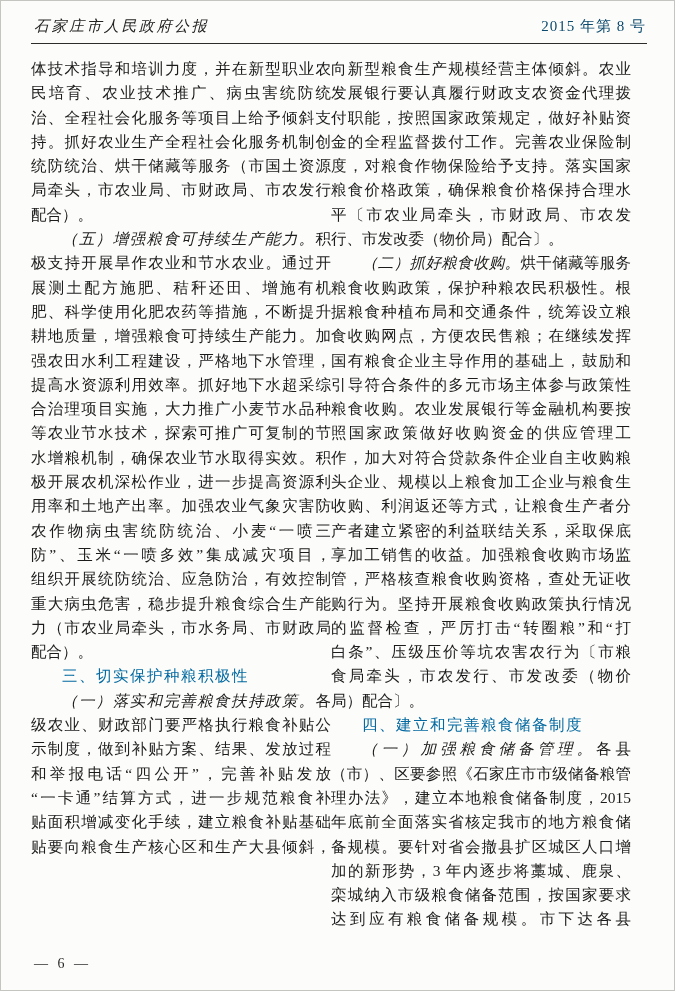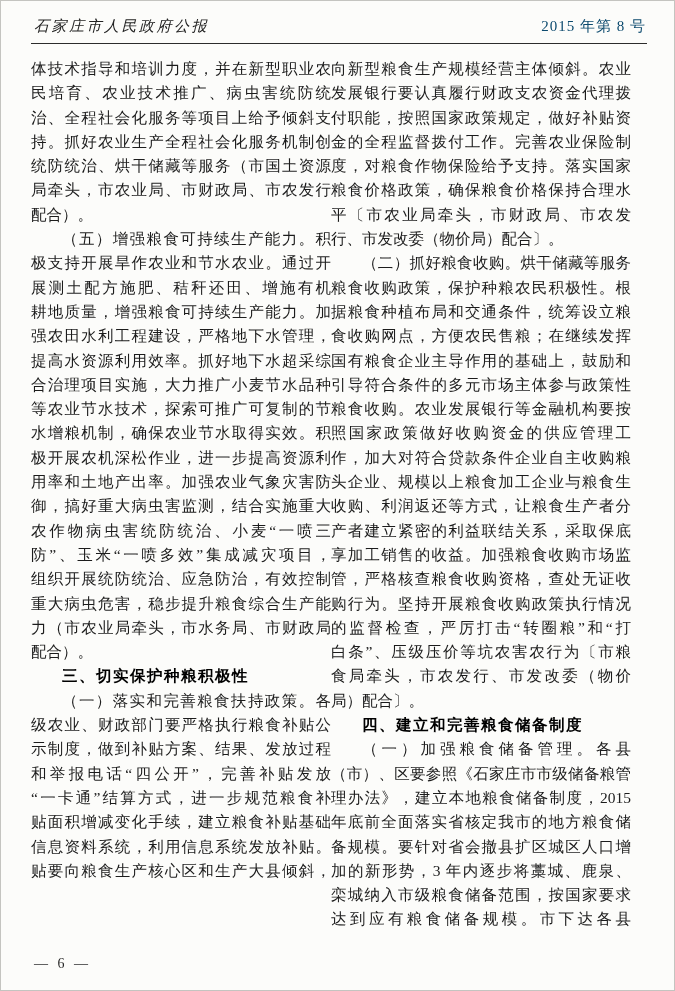--- a/index.html
+++ b/index.html
@@ -48,25 +48,25 @@
     text-align-last:justify;
     white-space:nowrap;
     overflow:hidden;
   }
   .line.end, .line.heading {
     text-align-last:left;
   }
   .line.indent { padding-left:2em; }
   .line.heading {
     font-family:"Liberation Sans","DejaVu Sans",sans-serif;
-    font-weight:700;
+    font-weight:400;
     letter-spacing:1.5px;
-    color:#000000;
+    color:#0369a1;
   }
-  .kai { }
+  .kai { font-style:italic; }
   .page-footer {
     position:absolute;
     left:33px; bottom:18px;
     font-size:14px;
     letter-spacing:3px;
     color:#2a2a2a;
   }
 </style>
 </head>
 <body>
@@ -82,43 +82,42 @@
         <div class="line body"><span>体技术指导和培训力度，并在新型职业农</span></div>
         <div class="line body"><span>民培育、农业技术推广、病虫害统防统</span></div>
         <div class="line body"><span>治、全程社会化服务等项目上给予倾斜支</span></div>
         <div class="line body"><span>持。抓好农业生产全程社会化服务机制创</span></div>
         <div class="line body"><span>统防统治、烘干储藏等服务（市国土资源</span></div>
         <div class="line body"><span>局牵头，市农业局、市财政局、市农发行</span></div>
         <div class="line end"><span>配合）。</span></div>
         <div class="line body indent"><span class="kai">（五）增强粮食可持续生产能力。</span><span>积</span></div>
         <div class="line body"><span>极支持开展旱作农业和节水农业。通过开</span></div>
         <div class="line body"><span>展测土配方施肥、秸秆还田、增施有机</span></div>
+        <div class="line body"><span>肥、科学使用化肥农药等措施，不断提升</span></div>
         <div class="line body"><span>耕地质量，增强粮食可持续生产能力。加</span></div>
         <div class="line body"><span>强农田水利工程建设，严格地下水管理，</span></div>
         <div class="line body"><span>提高水资源利用效率。抓好地下水超采综</span></div>
         <div class="line body"><span>合治理项目实施，大力推广小麦节水品种</span></div>
         <div class="line body"><span>等农业节水技术，探索可推广可复制的节</span></div>
         <div class="line body"><span>水增粮机制，确保农业节水取得实效。积</span></div>
         <div class="line body"><span>极开展农机深松作业，进一步提高资源利</span></div>
         <div class="line body"><span>用率和土地产出率。加强农业气象灾害防</span></div>
-        <div class="line body"><span>御，搞好重大病虫害监测，结合实施重大</span></div>
         <div class="line body"><span>农作物病虫害统防统治、小麦“一喷三</span></div>
         <div class="line body"><span>防”、玉米“一喷多效”集成减灾项目，</span></div>
         <div class="line body"><span>组织开展统防统治、应急防治，有效控制</span></div>
         <div class="line body"><span>重大病虫危害，稳步提升粮食综合生产能</span></div>
         <div class="line body"><span>力（市农业局牵头，市水务局、市财政局</span></div>
         <div class="line end"><span>配合）。</span></div>
         <div class="line heading indent"><span>三、切实保护种粮积极性</span></div>
         <div class="line body indent"><span class="kai">（一）落实和完善粮食扶持政策。</span><span>各</span></div>
         <div class="line body"><span>级农业、财政部门要严格执行粮食补贴公</span></div>
         <div class="line body"><span>示制度，做到补贴方案、结果、发放过程</span></div>
         <div class="line body"><span>和举报电话“四公开”，完善补贴发放</span></div>
         <div class="line body"><span>“一卡通”结算方式，进一步规范粮食补</span></div>
         <div class="line body"><span>贴面积增减变化手续，建立粮食补贴基础</span></div>
-        <div class="line body"><span>信息资料系统，利用信息系统发放补贴。</span></div>
         <div class="line body"><span>贴要向粮食生产核心区和生产大县倾斜，</span></div>
       </div>
     <div class="column" id="col-right">
         <div class="line body"><span>向新型粮食生产规模经营主体倾斜。农业</span></div>
         <div class="line body"><span>发展银行要认真履行财政支农资金代理拨</span></div>
         <div class="line body"><span>付职能，按照国家政策规定，做好补贴资</span></div>
         <div class="line body"><span>金的全程监督拨付工作。完善农业保险制</span></div>
         <div class="line body"><span>度，对粮食作物保险给予支持。落实国家</span></div>
         <div class="line body"><span>粮食价格政策，确保粮食价格保持合理水</span></div>
         <div class="line body"><span>平〔市农业局牵头，市财政局、市农发</span></div>

